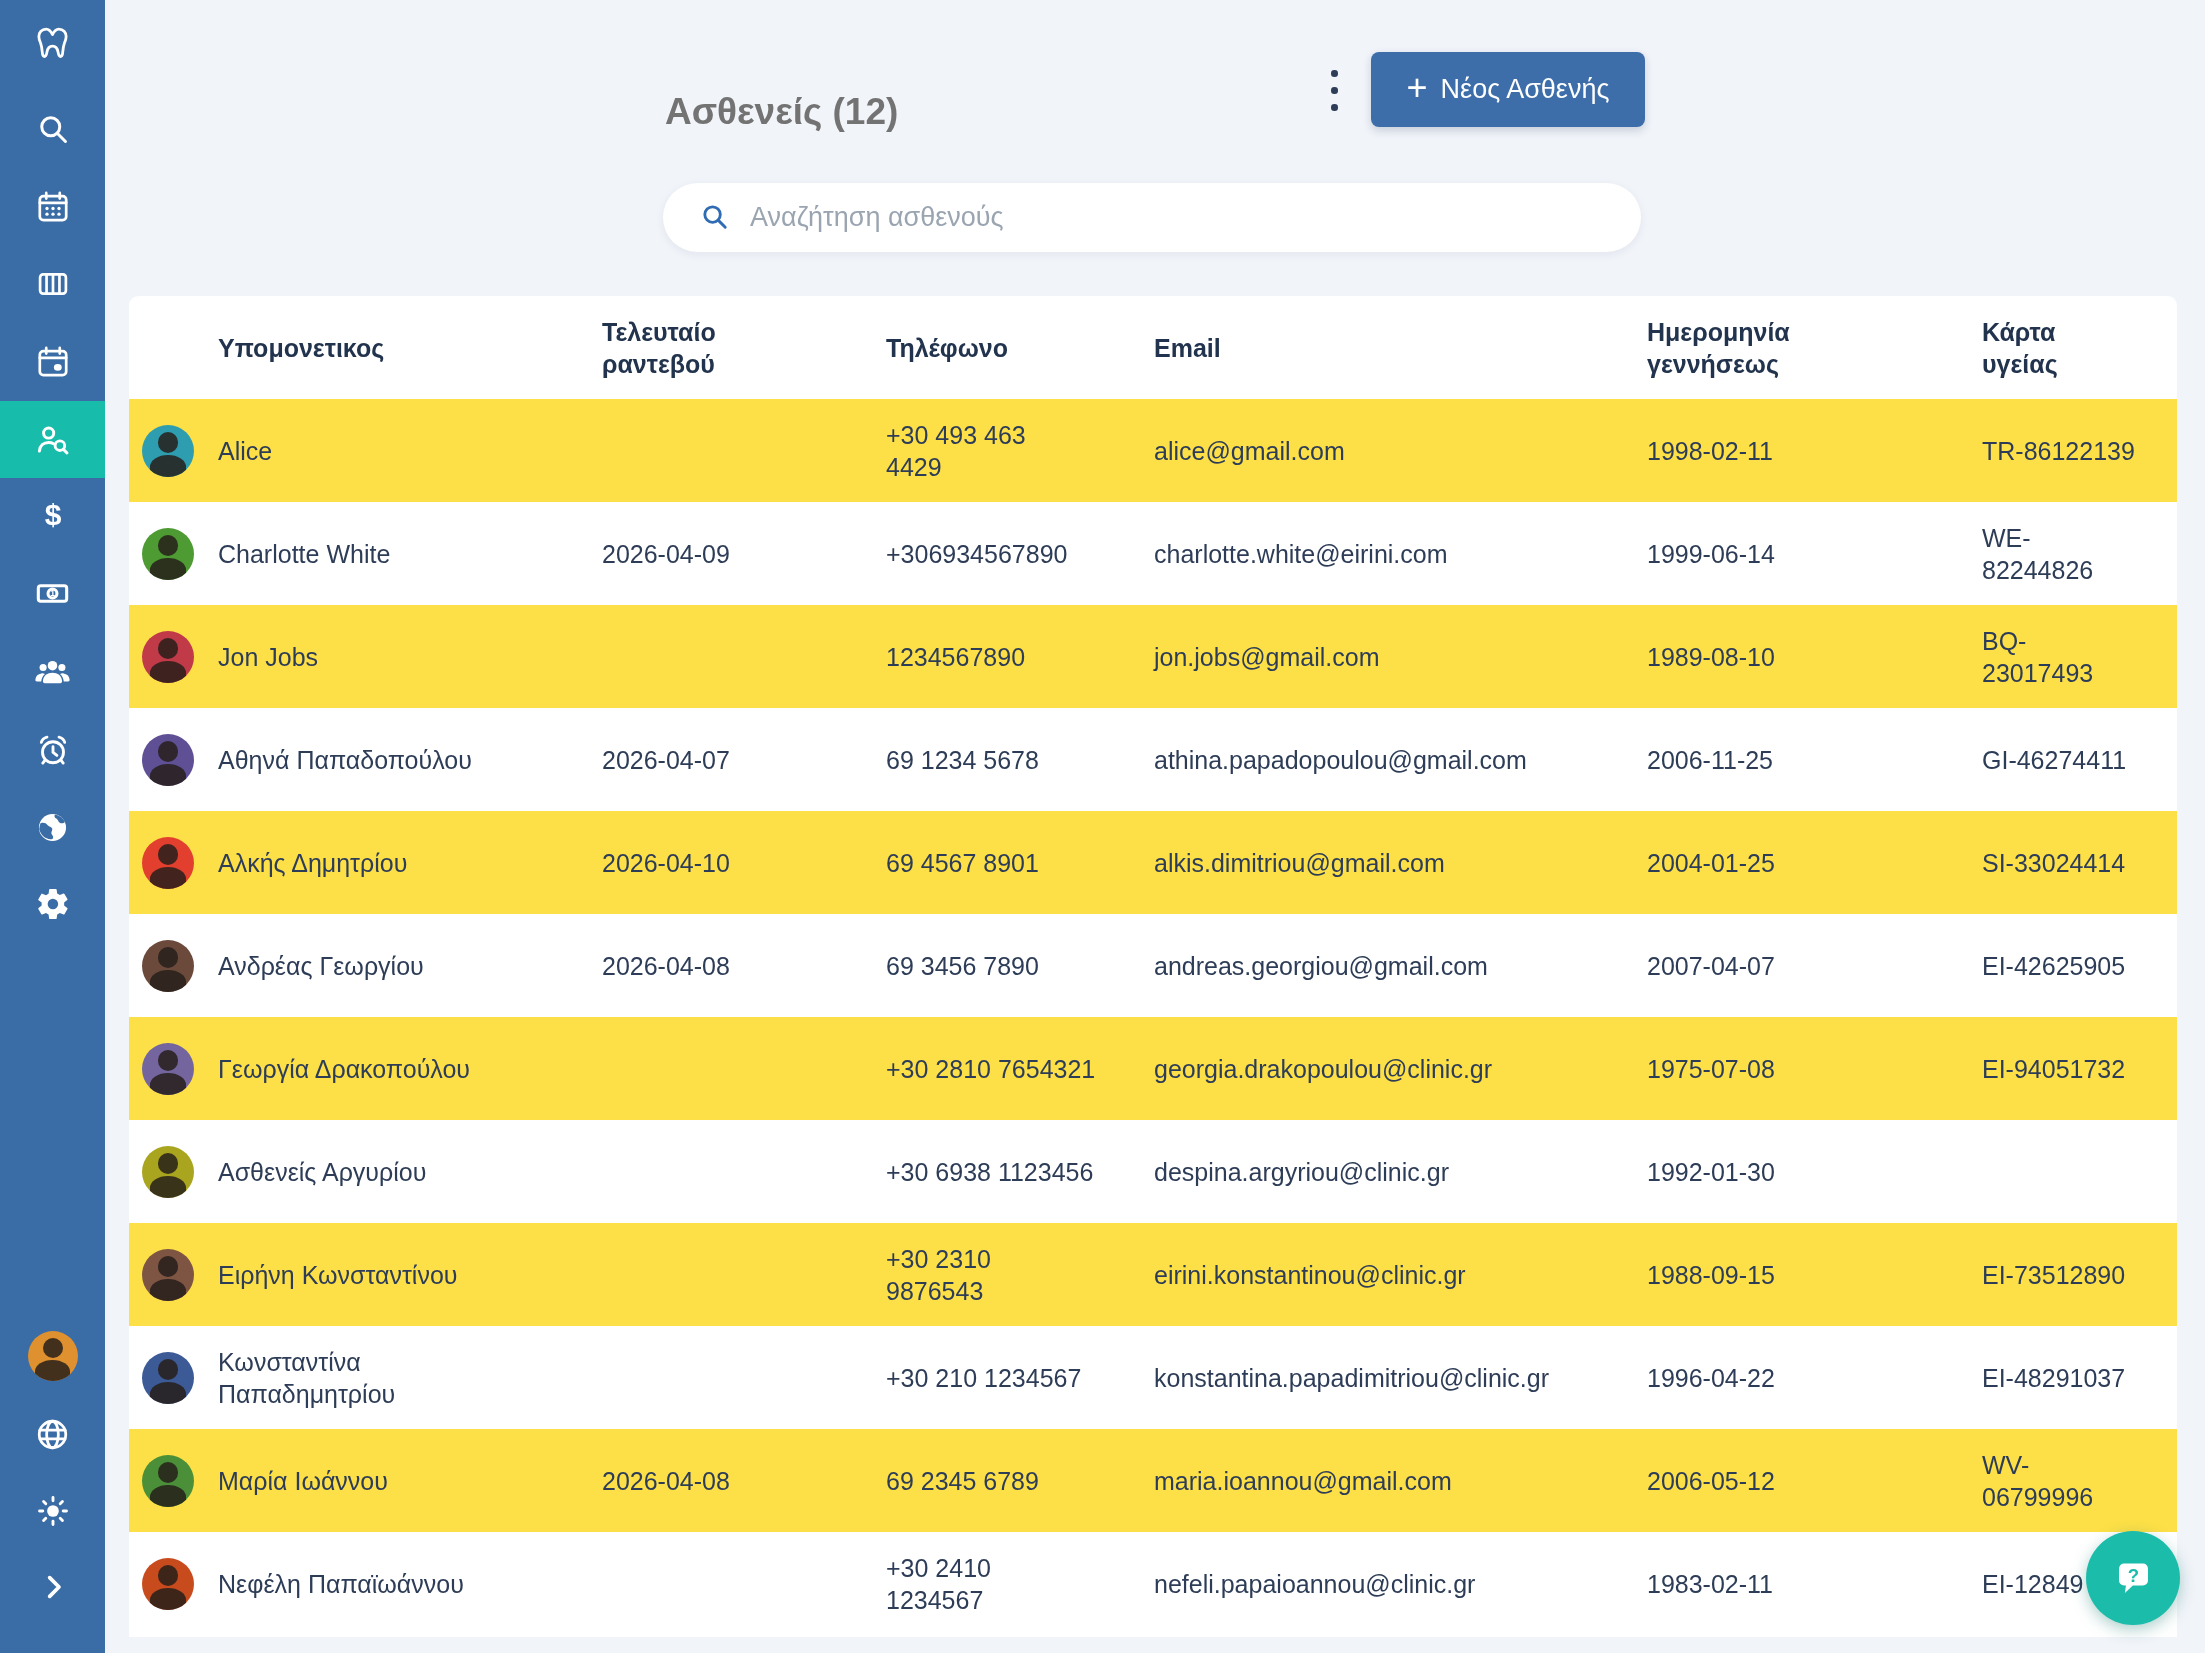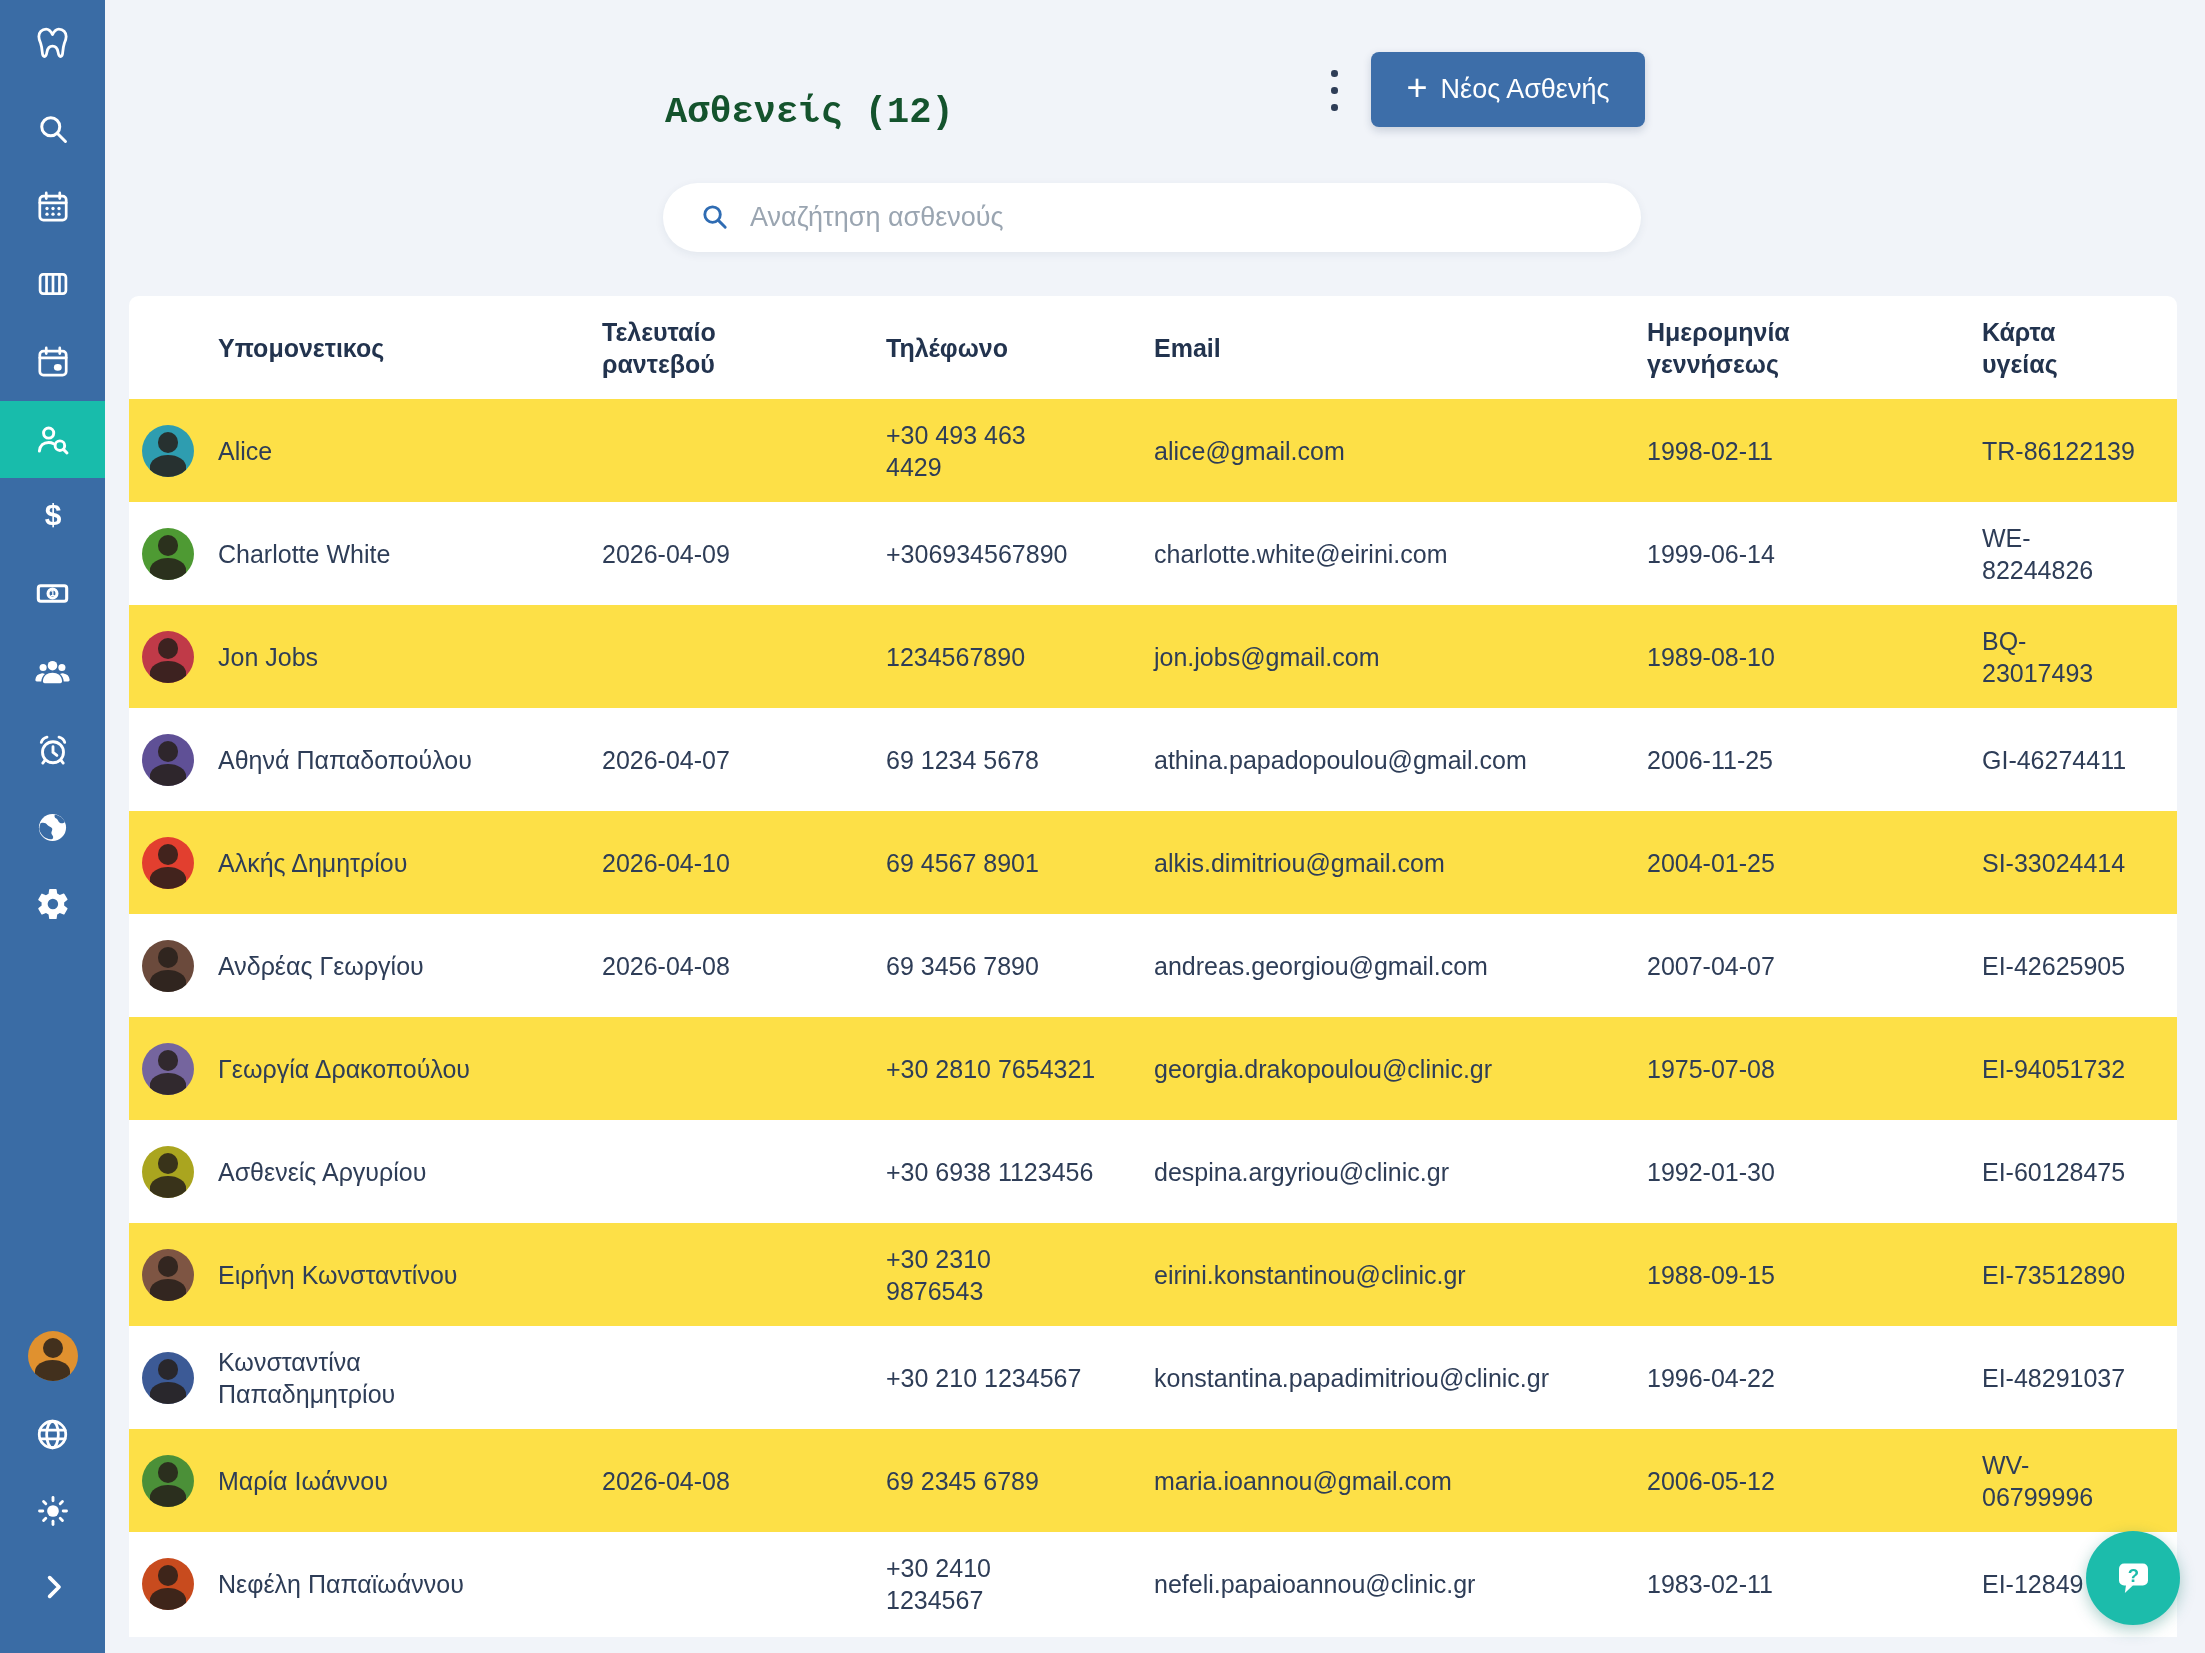--- a/index.html
+++ b/index.html
@@ -9,21 +9,21 @@
   
   .sidebar{position:absolute;left:0;top:0;width:105px;height:1653px;background:#3A6CA5;z-index:5;}
   .side-item{position:absolute;left:0;width:105px;height:58px;display:flex;align-items:center;justify-content:center;color:#fff;cursor:pointer;}
   .side-item.active{height:77px;background:#18BCAB;}
   .side-item svg{display:block;}
   .side-avatar{width:50px;height:50px;border-radius:50%;position:relative;overflow:hidden;background:#E0912F;}
   .silh::before{content:"";position:absolute;width:40%;height:40%;border-radius:50%;background:rgba(38,30,26,.85);left:30%;top:14%;}
   .silh::after{content:"";position:absolute;width:70%;height:46%;border-radius:50% 50% 0 0;background:rgba(38,30,26,.85);left:15%;top:58%;}
 
   
-  .page-title{position:absolute;left:665px;top:66px;font-size:37px;font-weight:700;color:#14532d;font-family:Liberation Mono, monospace;}
+  .page-title{position:absolute;left:665px;top:66px;font-size:37px;font-weight:700;color:#737373;}
   .kebab{position:absolute;left:1316px;top:58px;width:37px;height:65px;display:flex;flex-direction:column;align-items:center;justify-content:center;gap:10.5px;cursor:pointer;background:none;border:none;}
   .kebab i{width:6.5px;height:6.5px;border-radius:50%;background:#2E3D57;}
   .new-btn{position:absolute;left:1371px;top:52px;width:274px;height:75px;background:#3D6EA9;border:none;border-radius:8px;display:flex;align-items:center;justify-content:center;gap:13px;color:#fff;font-size:27px;font-family:"Liberation Sans",sans-serif;cursor:pointer;box-shadow:0 3.2px 8px rgba(30,50,90,.18);}
   .new-btn .plus{font-size:36px;font-weight:400;line-height:1;margin-top:-3.2px;}
 
   
   .searchbar{position:absolute;left:663px;top:183px;width:978px;height:69px;background:#fff;border-radius:36px;display:flex;align-items:center;padding:0 16px 0 36px;box-sizing:border-box;box-shadow:0 2.4px 9.7px rgba(30,50,90,.07);}
   .searchbar svg{flex:0 0 auto;margin-right:18px;}
   .searchbar input{flex:1;border:none;outline:none;background:transparent;font-size:27px;color:#2E3D57;font-family:"Liberation Sans",sans-serif;}
   .searchbar input::placeholder{color:#9AA5B1;}
@@ -331,21 +331,20 @@
       <div class="cell">EI-94051732</div>
     </div>
 
     <div class="t-row">
       <div class="cell c-avatar"><span class="avatar silh" style="background: rgb(170, 165, 31);"></span></div>
       <div class="cell">Ασθενείς Αργυρίου</div>
       <div class="cell"></div>
       <div class="cell">+30 6938 1123456</div>
       <div class="cell">despina.argyriou@clinic.gr</div>
       <div class="cell">1992-01-30</div>
-      <div class="cell">EI-60128475</div>
     </div>
 
     <div class="t-row alt">
       <div class="cell c-avatar"><span class="avatar silh" style="background: rgb(126, 85, 67);"></span></div>
       <div class="cell">Ειρήνη Κωνσταντίνου</div>
       <div class="cell"></div>
       <div class="cell">+30 2310
 9876543</div>
       <div class="cell">eirini.konstantinou@clinic.gr</div>
       <div class="cell">1988-09-15</div>

